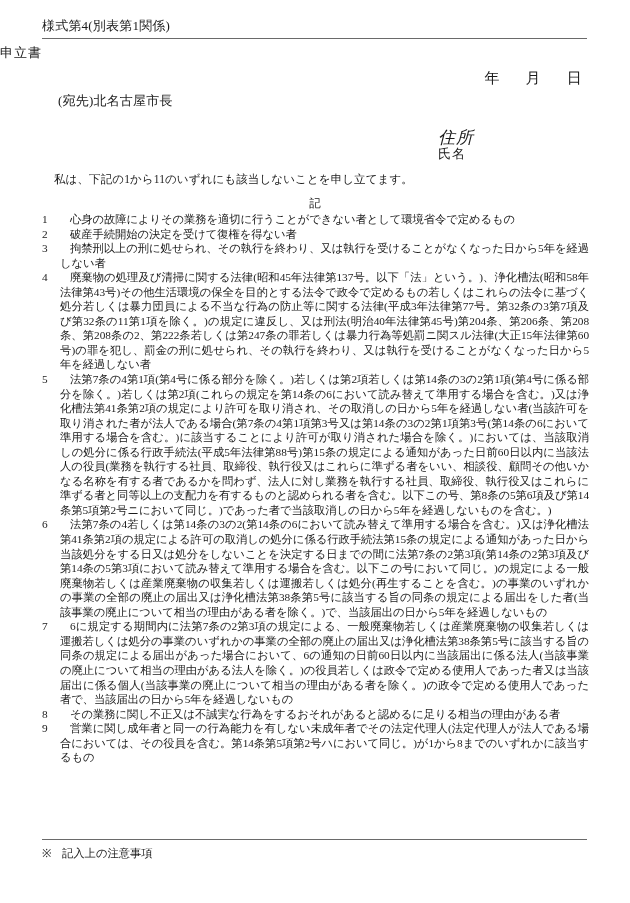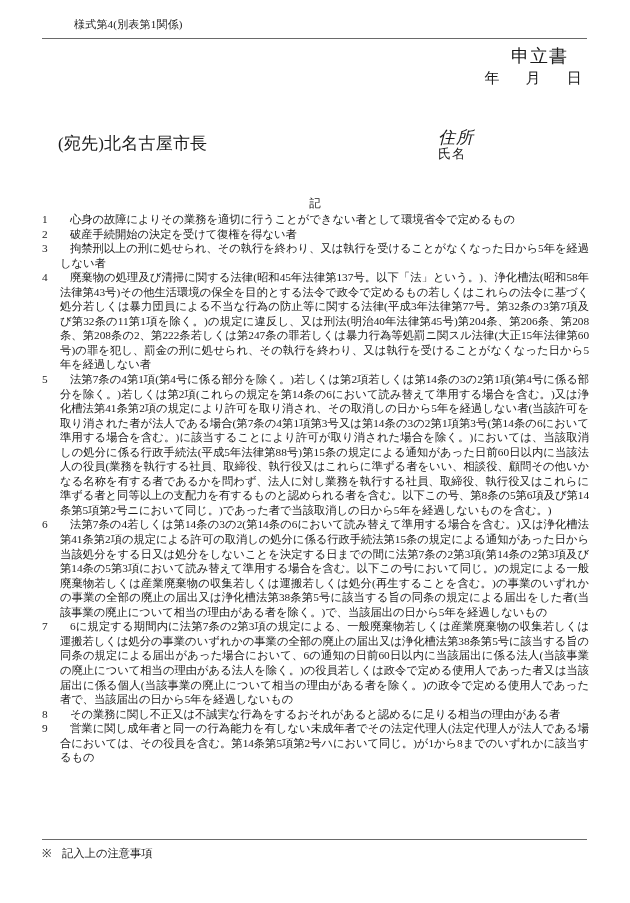--- a/index.html
+++ b/index.html
@@ -18,24 +18,23 @@
     position: relative;
     width: 630px;
     height: 903px;
     box-sizing: border-box;
     padding: 0;
   }
   .form-code {
     position: absolute;
     left: 42px;
     top: 17px;
-    font-size: 11px;
+    font-size: 13px;
     letter-spacing: 0.2px;
     white-space: nowrap;
-    margin-left: 32px;
   }
   .rule-top {
     position: absolute;
     left: 42px;
     top: 38px;
     width: 545px;
     height: 1px;
     background: #6a6a6a;
   }
   .rule-bottom {
@@ -44,41 +43,40 @@
     top: 839px;
     width: 545px;
     height: 1px;
     background: #6a6a6a;
   }
   .doc-title {
     position: absolute;
     left: 0;
     top: 44px;
     width: 568px;
-    text-align: right;
-    font-size: 18px;
+    text-align: left;
+    font-size: 13px;
     letter-spacing: 1px;
   }
   .date-line {
     position: absolute;
     right: 48px;
     top: 69px;
     font-size: 15px;
     letter-spacing: 0.2px;
   }
   .date-line span { display: inline-block; }
   .date-y { margin-right: 26px; }
   .date-m { margin-right: 26px; }
   .addressee {
     position: absolute;
     left: 58px;
     top: 92px;
-    font-size: 17px;
+    font-size: 13px;
     letter-spacing: 0.2px;
-    margin-top: 40px;
   }
   .applicant-addr {
     position: absolute;
     left: 438px;
     top: 126px;
     font-size: 17px;
     letter-spacing: 1px;
     font-style: italic;
   }
   .applicant-name {
@@ -167,20 +165,21 @@
 
   <div class="date-line">
     <span class="date-y">年</span><span class="date-m">月</span><span class="date-d">日</span>
   </div>
 
   <div class="addressee">(宛先)北名古屋市長</div>
 
   <div class="applicant-addr">住所</div>
   <div class="applicant-name">氏名</div>
 
+  <div class="statement">私は、下記の1から11のいずれにも該当しないことを申し立てます。</div>
 
   <div class="ki-mark">記</div>
 
   <div class="list">
     <div class="item">
       <div class="item-num">1</div>
       <div class="item-body">心身の故障によりその業務を適切に行うことができない者として環境省令で定めるもの</div>
     </div>
     <div class="item">
       <div class="item-num">2</div>

